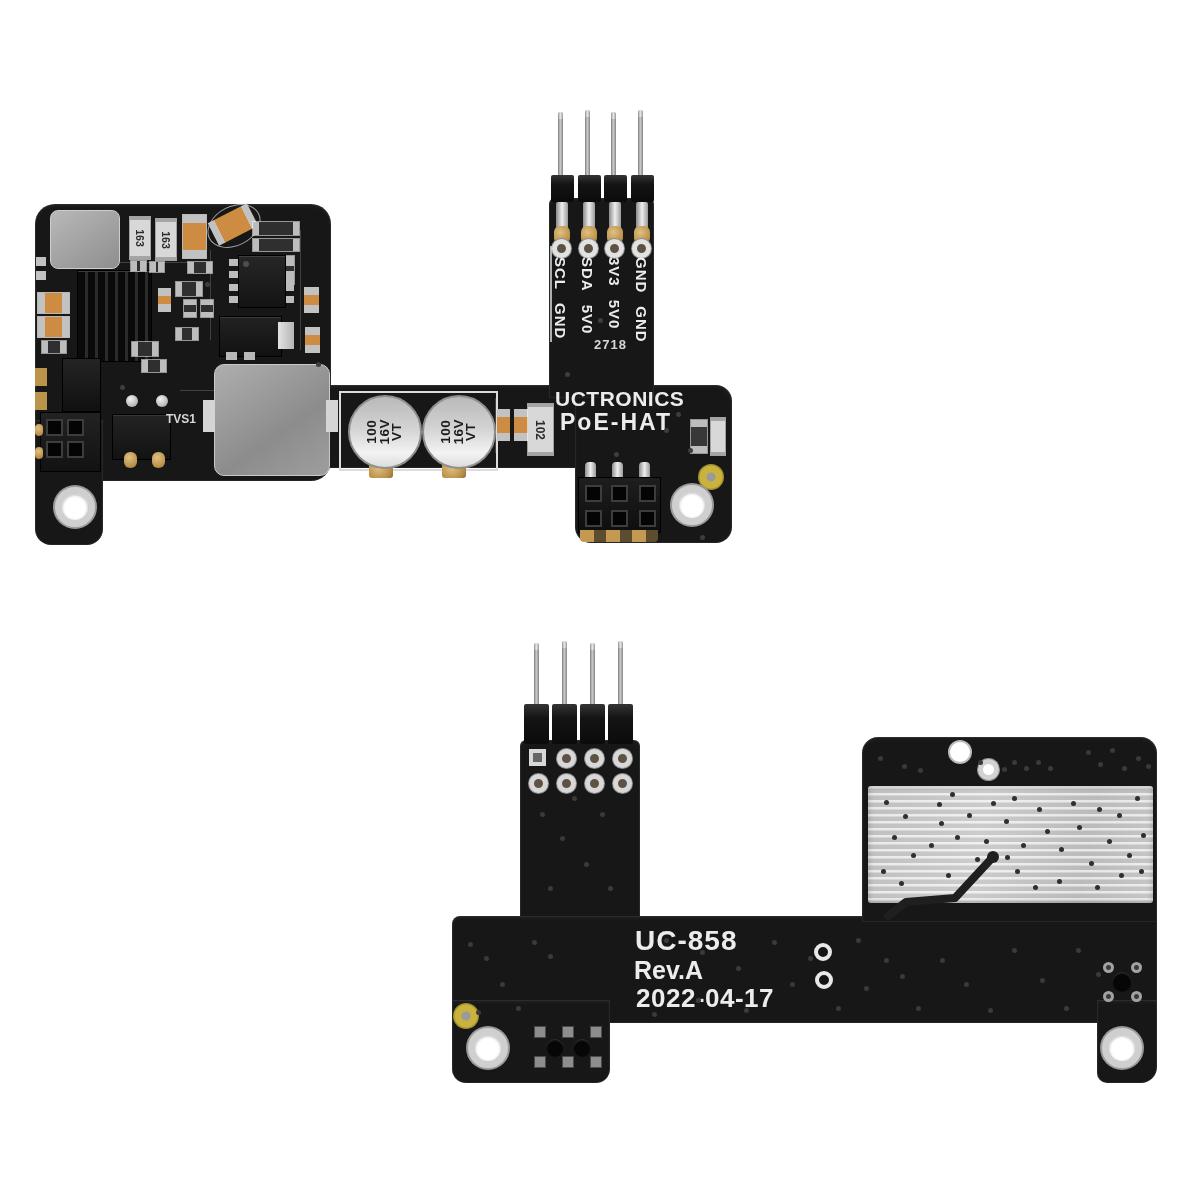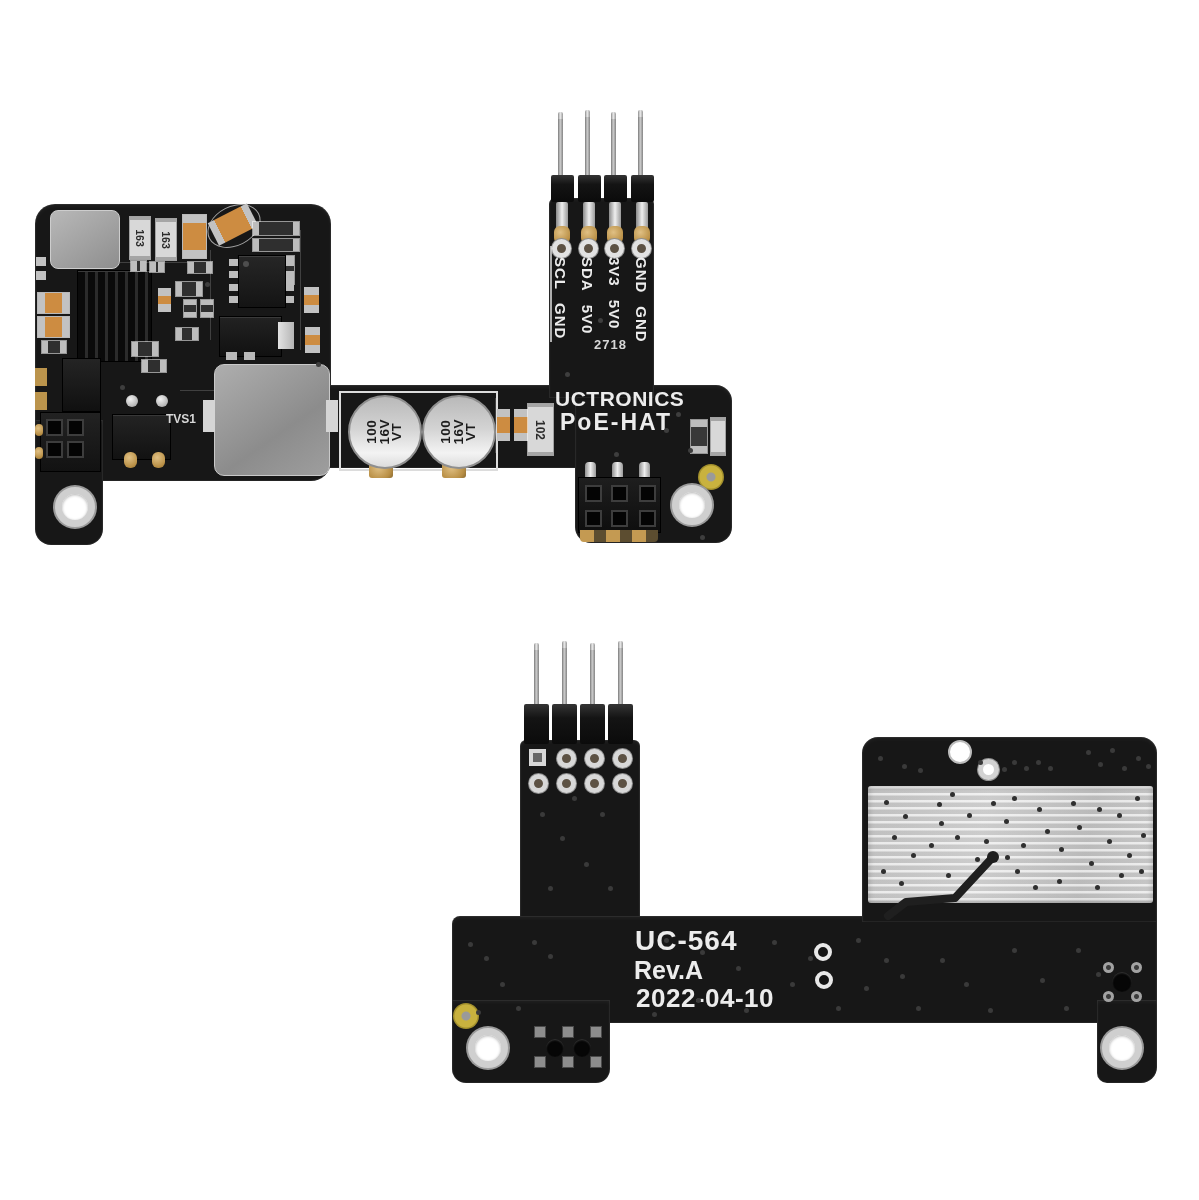--- a/index.html
+++ b/index.html
@@ -237,23 +237,23 @@
   <div class="padring" style="left:613px;top:774px;width:9px;height:9px;border-color:#d8d8d8;"></div>
 
   <div class="tin" style="left:868px;top:786px;width:285px;height:117px;"></div>
   <svg class="abs" style="left:860px;top:780px;" width="170" height="160" viewBox="0 0 170 160">
     <path d="M133 77 L95 118 L46 122 L28 136" fill="none" stroke="#1f1f1f" stroke-width="8" stroke-linecap="round" stroke-linejoin="round"></path>
     <circle cx="133" cy="77" r="6" fill="#1f1f1f"></circle>
   </svg>
   <div class="abs" style="left:948px;top:740px;width:20px;height:20px;border-radius:50%;background:#fff;border:2px solid #bdbdbd;"></div>
   <div class="abs" style="left:978px;top:759px;width:11px;height:11px;border-radius:50%;background:#fff;border:5px solid #d2d2d2;box-shadow:0 0 0 1px #8f8f8f;"></div>
 
-  <div class="silk" style="left:635px;top:925px;font-size:28px;letter-spacing:1px;">UC-564</div>
+  <div class="silk" style="left:635px;top:925px;font-size:28px;letter-spacing:1px;">UC-858</div>
   <div class="silk" style="left:634px;top:956px;font-size:25px;">Rev.A</div>
-  <div class="silk" style="left:636px;top:983px;font-size:26px;letter-spacing:.5px;">2022-04-10</div>
+  <div class="silk" style="left:636px;top:983px;font-size:26px;letter-spacing:.5px;">2022-04-17</div>
 
   <div class="ring" style="left:814px;top:943px;width:10px;height:10px;"></div>
   <div class="ring" style="left:815px;top:971px;width:10px;height:10px;"></div>
 
   <div class="gsq" style="left:534px;top:1026px;"></div>
   <div class="gsq" style="left:562px;top:1026px;"></div>
   <div class="gsq" style="left:590px;top:1026px;"></div>
   <div class="gsq" style="left:534px;top:1056px;"></div>
   <div class="gsq" style="left:562px;top:1056px;"></div>
   <div class="gsq" style="left:590px;top:1056px;"></div>

